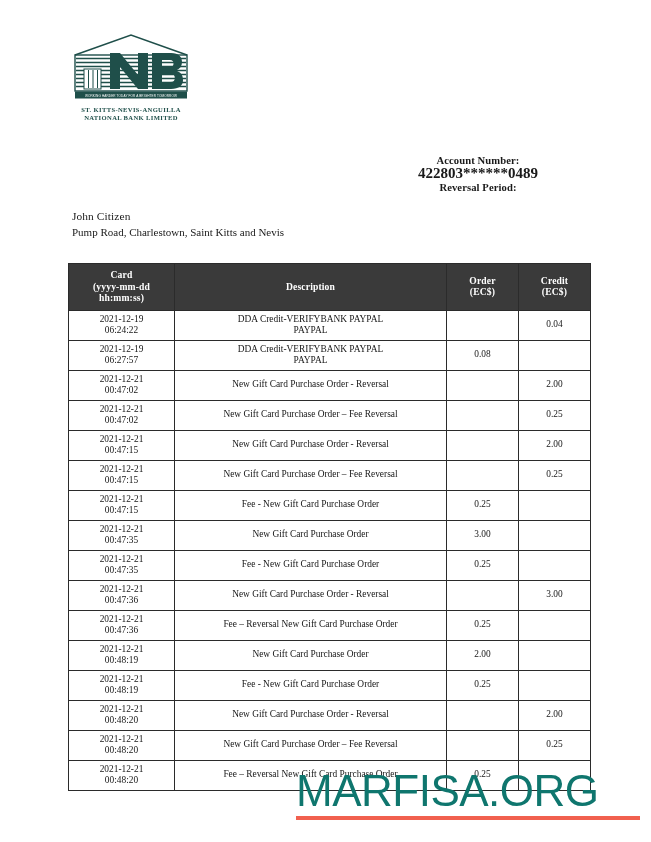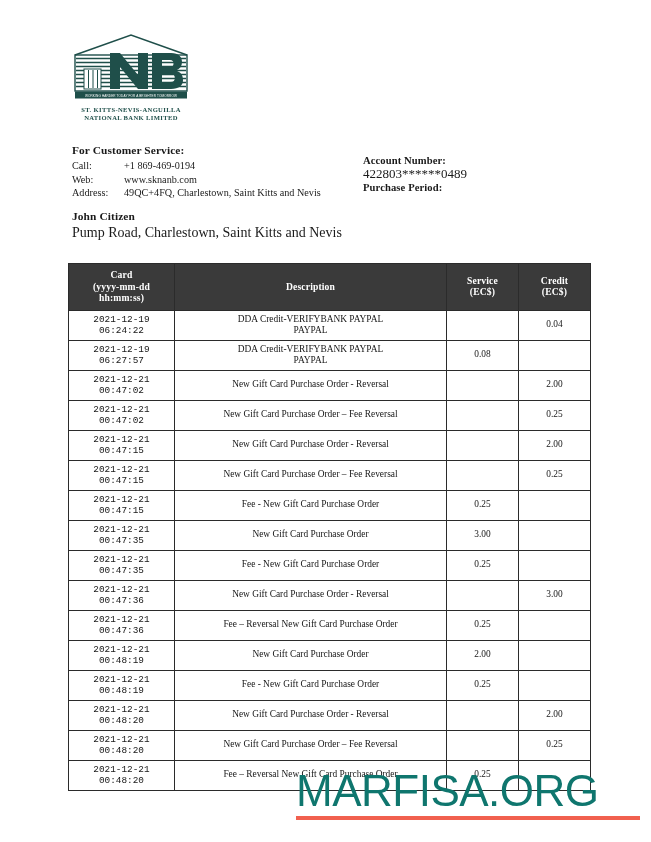--- a/index.html
+++ b/index.html
@@ -69,50 +69,51 @@
   }
   .cs-value {
     flex: 1;
   }
 
   
   .acct-block {
     position: absolute;
     right: 58px;
     top: 154px;
-    text-align: left;
+    text-align: center;
     width: 230px;
   }
   .acct-label {
     font-weight: bold;
     font-size: 10.6px;
     line-height: 13px;
     letter-spacing: 0.1px;
   }
   .acct-value {
-    font-size: 13px;
+    font-size: 15px;
     line-height: 13px;
+    font-weight: bold;
   }
   .acct-gap { height: 1px; }
 
   
   .holder-block {
     position: absolute;
     left: 72px;
     top: 210px;
     width: 330px;
   }
   .holder-name {
-    font-weight: bold;
+    font-weight: normal;
     font-size: 11.4px;
     letter-spacing: 0.1px;
     margin-bottom: 4px;
   }
   .holder-addr {
-    font-size: 14px;
+    font-size: 11px;
     line-height: 13px;
   }
 
   
   .txn-table {
     position: absolute;
     left: 68px;
     top: 263px;
     width: 522px;
     border-collapse: collapse;
@@ -140,21 +141,21 @@
 
   .txn-table tbody td {
     font-size: 9.4px;
     line-height: 11.6px;
     text-align: center;
     vertical-align: middle;
     height: 27px;
     padding: 1px 3px;
     color: #161616;
   }
-  .cell-date  { white-space: pre-line; font-family: Liberation Mono, monospace; }
+  .cell-date  { white-space: pre-line; }
   .cell-desc  { white-space: pre-line; }
 
   
   .watermark {
     position: absolute;
     left: 296px;
     top: 768px;
     width: 348px;
   }
   .wm-text {
@@ -214,62 +215,47 @@
 
       <rect x="3" y="58.5" width="112" height="7" fill="#1f4f4a"></rect>
       <text x="59" y="63.9" text-anchor="middle" fill="#ffffff" font-family="Liberation Sans, sans-serif" font-size="3.1" letter-spacing="0.12">WORKING HARDER TODAY FOR A BRIGHTER TOMORROW</text>
     </svg>
     <div class="logo-name">
       <div>ST. KITTS-NEVIS-ANGUILLA</div>
       <div>NATIONAL BANK LIMITED</div>
     </div>
   </div>
 
-  <div class="cs-block">
-    <div class="cs-title">For Customer Service:</div>
-    <div class="cs-row">
-      <div class="cs-label">Call:</div>
-      <div class="cs-value">+1 869-469-0194</div>
-    </div>
-    <div class="cs-row">
-      <div class="cs-label">Web:</div>
-      <div class="cs-value">www.sknanb.com</div>
-    </div>
-    <div class="cs-row">
-      <div class="cs-label">Address:</div>
-      <div class="cs-value">49QC+4FQ, Charlestown, Saint Kitts and Nevis</div>
-    </div>
-  </div>
 
   <div class="acct-block">
     <div class="acct-label">Account Number:</div>
     <div class="acct-value">422803******0489</div>
     <div class="acct-gap"></div>
-    <div class="acct-label">Purchase Period:</div>
+    <div class="acct-label">Reversal Period:</div>
   </div>
 
   <div class="holder-block">
     <div class="holder-name">John Citizen</div>
     <div class="holder-addr">Pump Road, Charlestown, Saint Kitts and Nevis</div>
   </div>
 
   <table class="txn-table">
     <colgroup>
       <col class="col-date">
         <col class="col-desc">
         <col class="col-debit">
         <col class="col-credit">
     </colgroup>
     <thead>
       <tr>
         <th style="white-space:pre-line">Card
 (yyyy-mm-dd
 hh:mm:ss)</th>
         <th style="white-space:pre-line">Description</th>
-        <th style="white-space:pre-line">Service
+        <th style="white-space:pre-line">Order
 (EC$)</th>
         <th style="white-space:pre-line">Credit
 (EC$)</th>
       </tr>
     </thead>
     <tbody id="txn-body">
         <tr>
           <td class="cell-date">2021-12-19
 06:24:22</td>
           <td class="cell-desc">DDA Credit-VERIFYBANK PAYPAL

